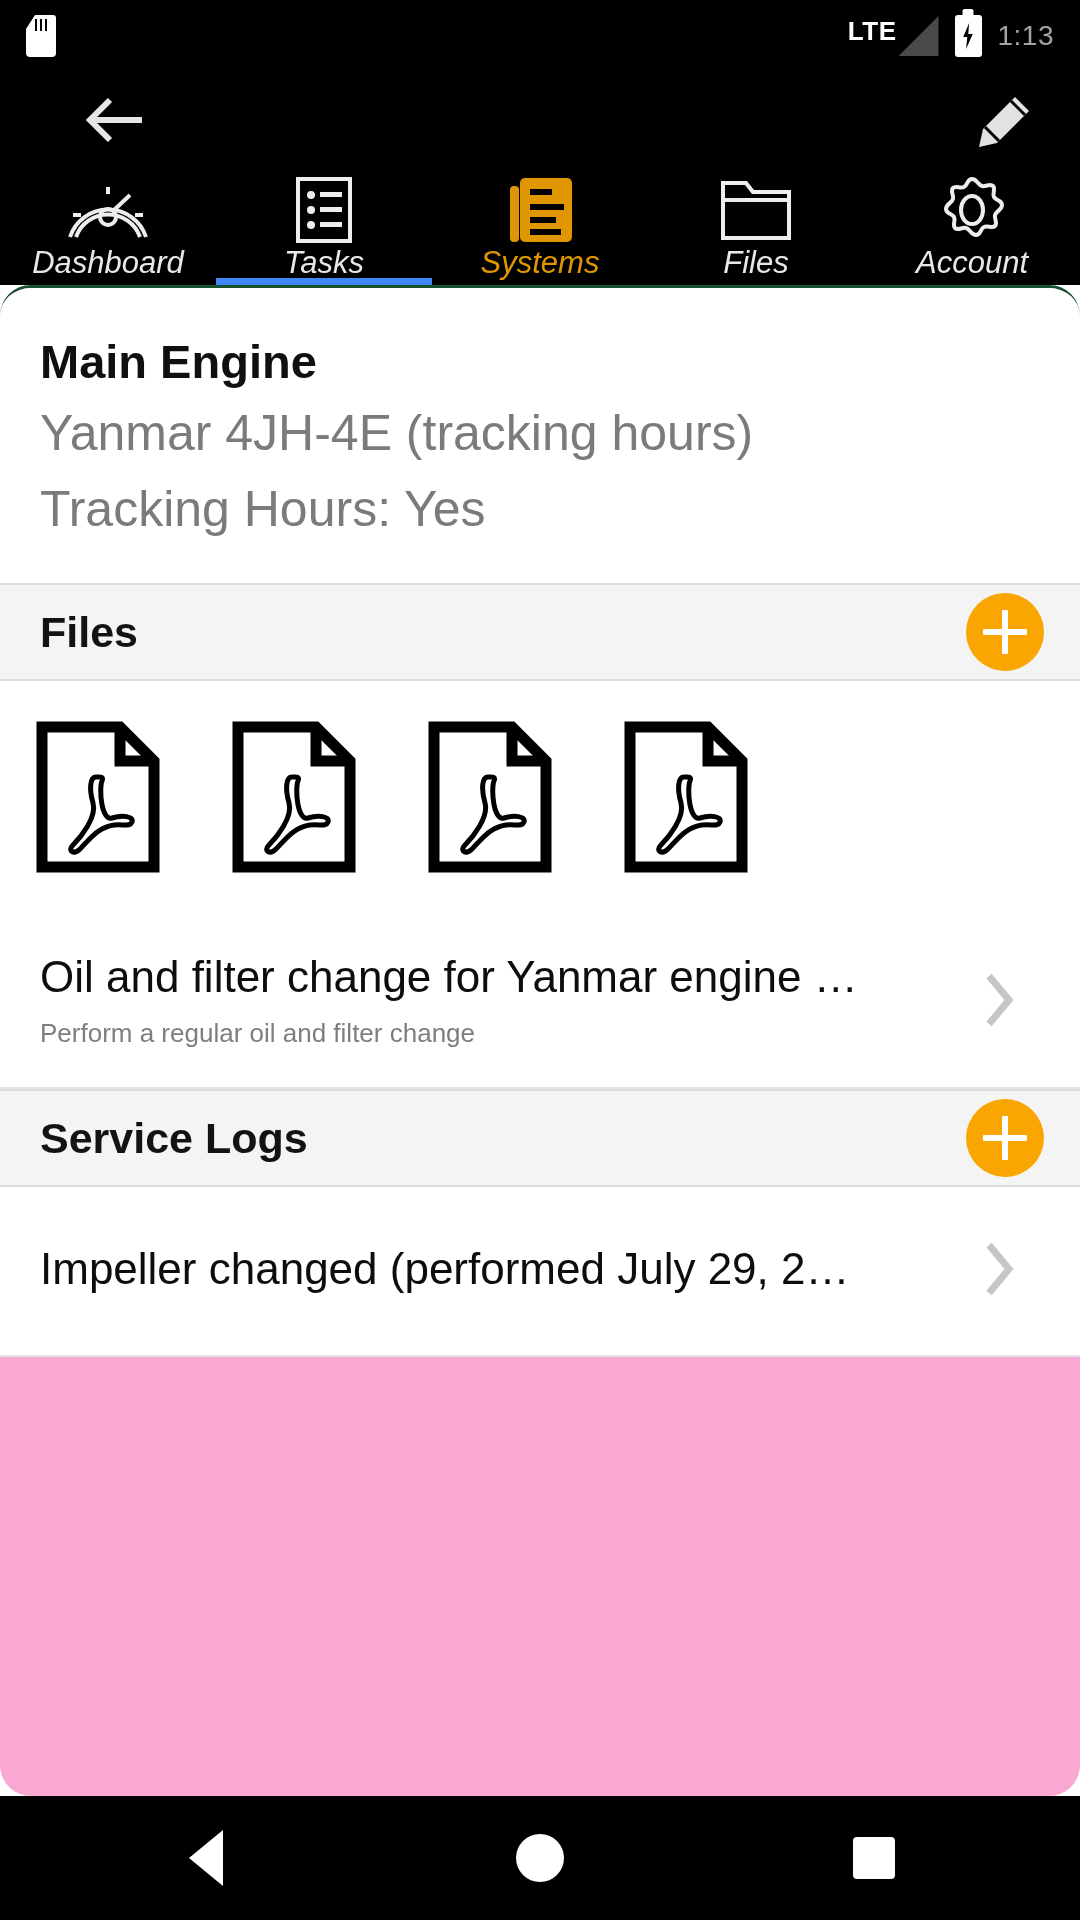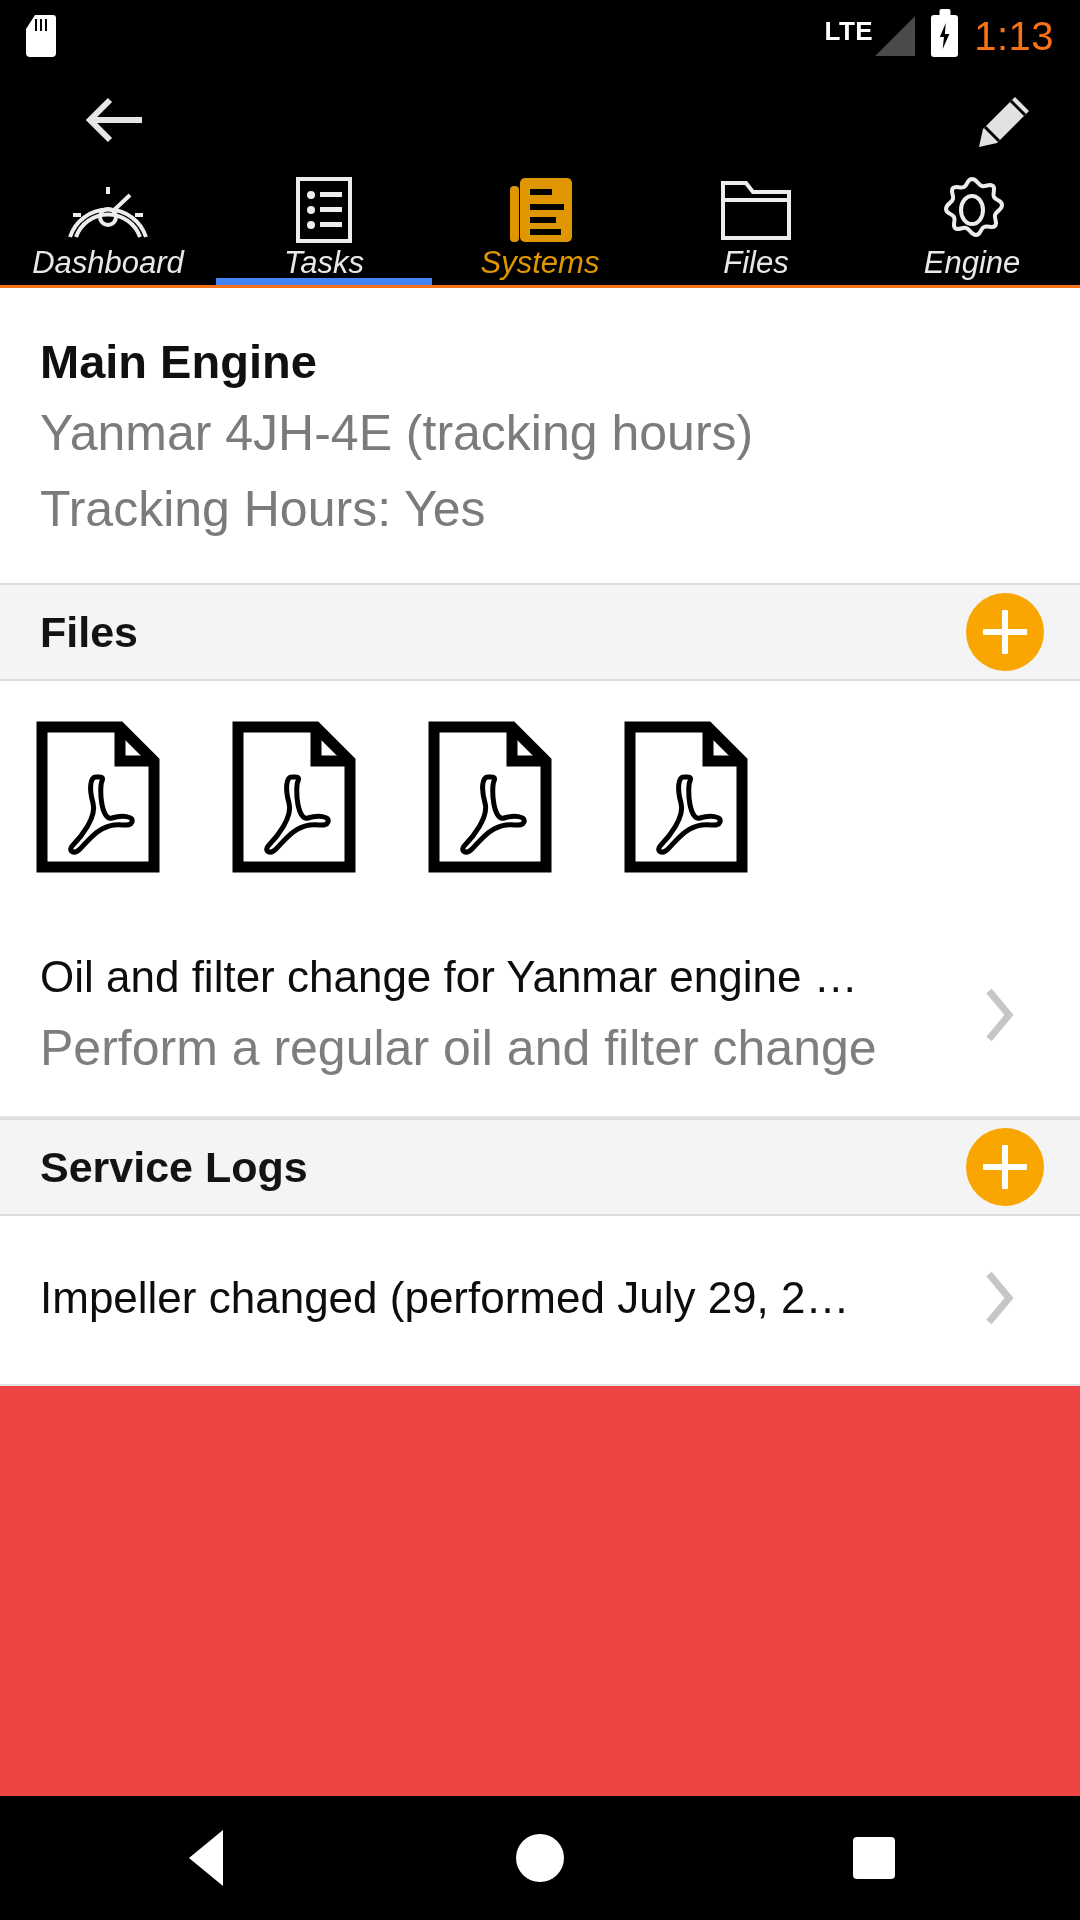--- a/index.html
+++ b/index.html
@@ -92,22 +92,22 @@
   }
   .battery .bolt {
     position: absolute;
     left: 50%; top: 50%;
     transform: translate(-50%, -50%);
     width: 14px; height: 26px;
     background: #000000;
     clip-path: polygon(58% 0, 16% 54%, 45% 54%, 36% 100%, 84% 42%, 52% 42%);
   }
   .clock {
-    color: #f97316;
-    font-size: 40px;
+    color: #a3a3a3;
+    font-size: 28px;
     font-weight: 500;
     letter-spacing: 0.5px;
     line-height: 1;
   }
 
   
   .app-bar {
     background: #000000;
     height: 105px;
     position: relative;
@@ -164,23 +164,24 @@
   .tab-underline {
     position: absolute;
     bottom: 0;
     height: 7px;
     background: #4285f4;
   }
 
   
   .content {
     flex: 1 1 auto;
-    background: #ef4444;
+    background: #f9a8d4;
     overflow: hidden;
-    border-top: 3px solid #f97316;
+    border-top: 3px solid #14532d;
+    border-radius: 31px;
   }
   .detail-header {
     padding: 46px 40px 42px 40px;
     background: #ffffff;
   }
   .detail-title {
     font-size: 47px;
     font-weight: bold;
     color: #101010;
     line-height: 1.18;
@@ -254,21 +255,21 @@
   }
   .list-text { flex: 1 1 auto; min-width: 0; }
   .list-title {
     font-size: 44px;
     color: #0d0d0d;
     line-height: 1.2;
     white-space: nowrap;
     overflow: hidden;
   }
   .list-sub {
-    font-size: 50px;
+    font-size: 26px;
     color: #7e7e7e;
     line-height: 1.2;
     margin-top: 14px;
     white-space: nowrap;
     overflow: hidden;
   }
   .chevron {
     flex: 0 0 auto;
     margin-left: 18px;
     width: 46px;
@@ -410,21 +411,21 @@
 
     <div class="tab">
       <span class="ticon">
         <svg width="70" height="70" viewBox="0 0 70 70">
           <g fill="none" stroke="#ededed" stroke-width="4">
             <path d="M35 4 c5 0 6 6 10 7 s8 -3 11 0 -1 7 1 11 8 3 8 8 -6 6 -7 10 3 8 0 11 -7 -1 -11 1 -3 8 -8 8 -6 -6 -10 -7 -8 3 -11 0 1 -7 -1 -11 -8 -3 -8 -8 6 -6 7 -10 -3 -8 0 -11 7 1 11 -1 3 -8 8 -8 z"></path>
             <ellipse cx="35" cy="35" rx="11" ry="14"></ellipse>
           </g>
         </svg>
       </span>
-      <span class="tlabel">Engine</span>
+      <span class="tlabel">Account</span>
     </div>
 
     <div class="tab-underline" style="left:216px; width:216px;"></div>
   </div>
 
   <div class="content">
 
     <div class="detail-header">
       <div class="detail-title">Main Engine</div>
       <div class="detail-sub">Yanmar 4JH-4E (tracking hours)</div>

